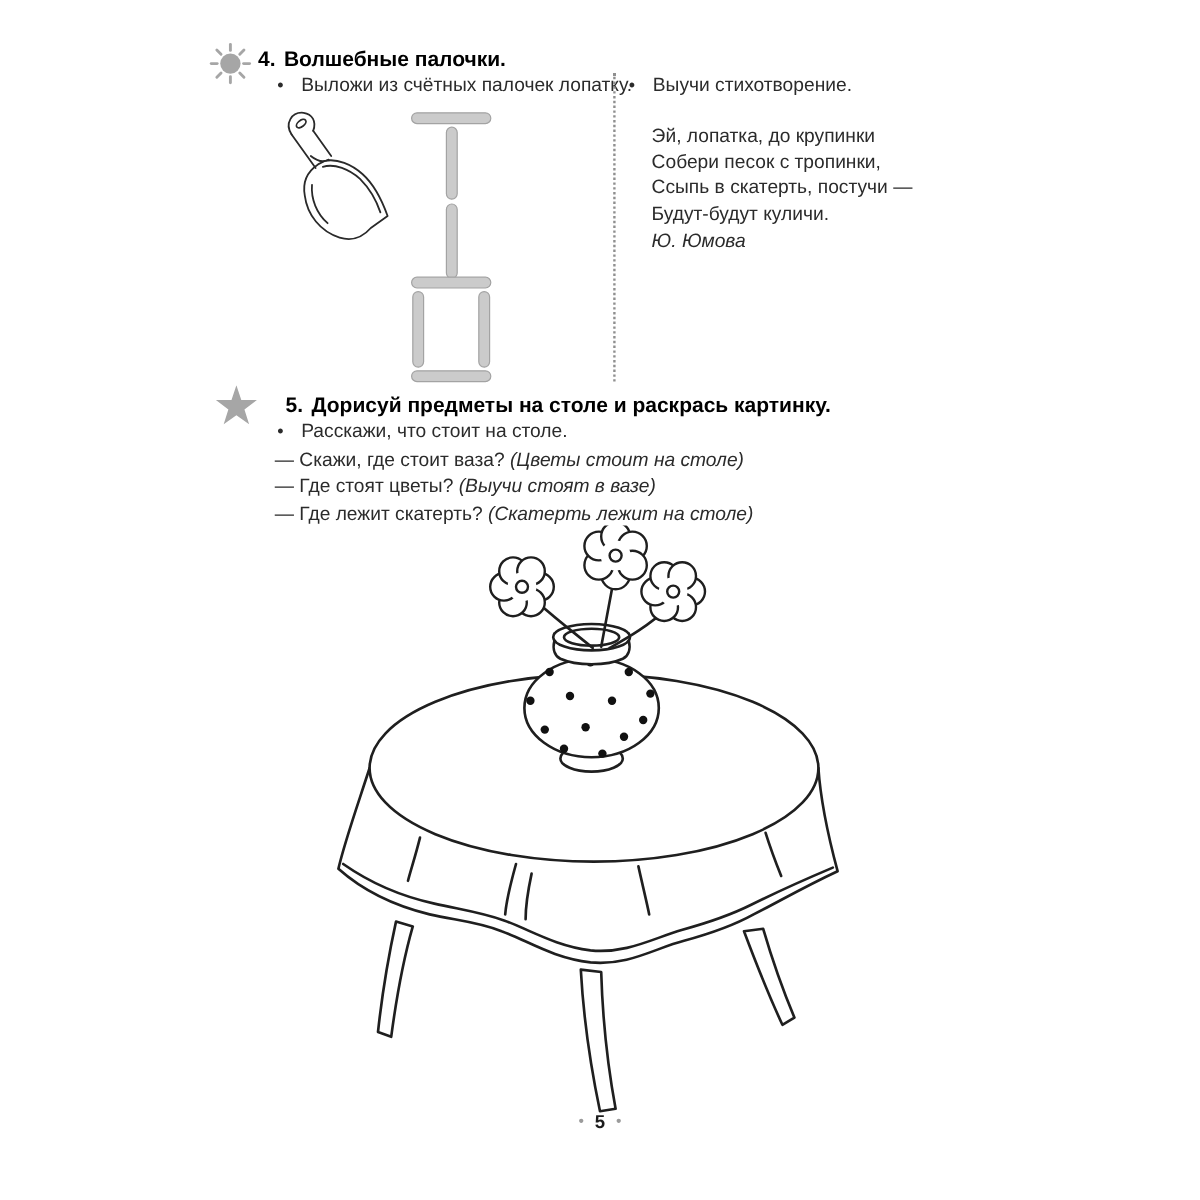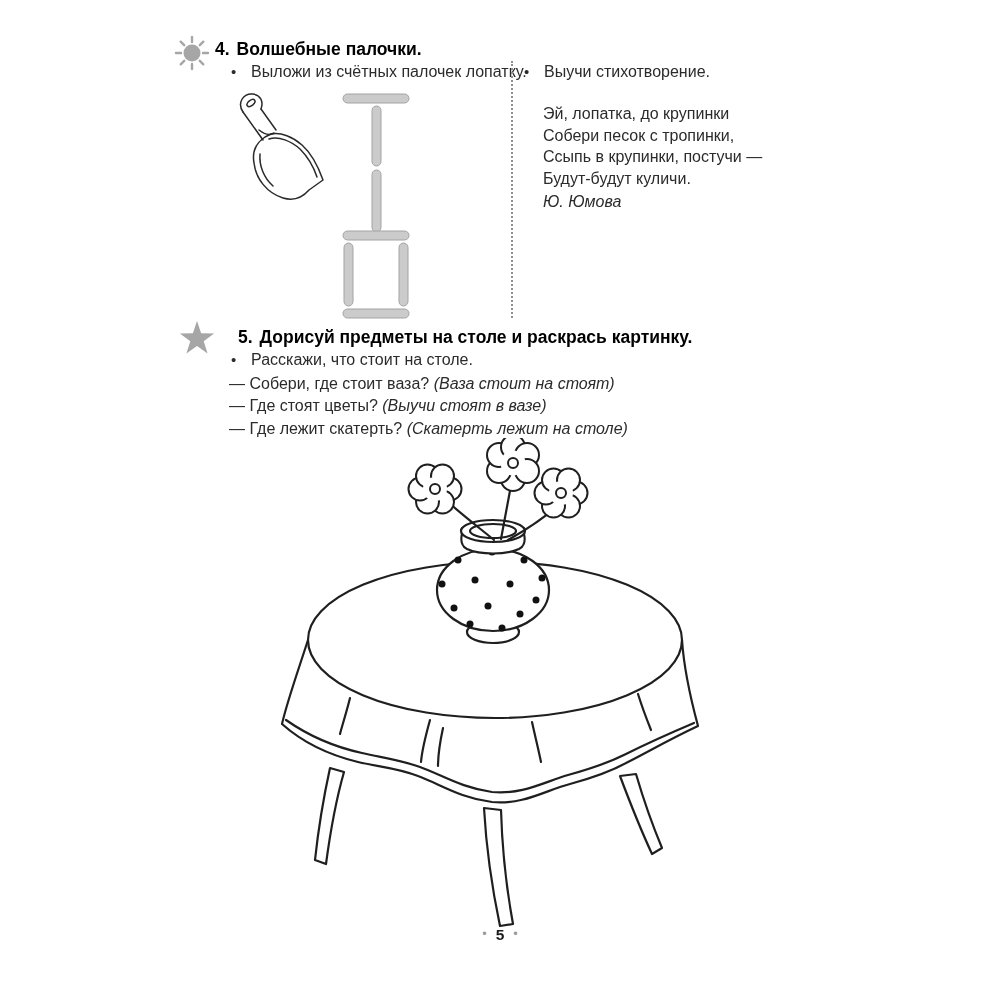--- a/index.html
+++ b/index.html
@@ -79,41 +79,41 @@
   <div class="abs divider" style="left:511px; top:61px; height:257px;"></div>
 
   <div class="abs bullet-line body-text" style="left:524px; top:63px;">
     <span class="bullet">•</span>
     <span>Выучи стихотворение.</span>
   </div>
 
   <div class="abs poem" style="left:543px; top:103px;">
     <div>Эй, лопатка, до крупинки</div>
     <div>Собери песок с тропинки,</div>
-    <div>Ссыпь в крупинки, постучи —</div>
+    <div>Ссыпь в скатерть, постучи —</div>
     <div>Будут-будут куличи.</div>
     <div class="poem-author">Ю. Юмова</div>
   </div>
 
   <svg class="abs" style="left:178px; top:321px;" width="38" height="34" viewBox="0 0 38 34">
     <polygon fill="#a6a6a6" points="19,0 23.1,12.3 36.1,12.4 25.7,20.2 29.6,32.6 19,25 8.4,32.6 12.3,20.2 1.9,12.4 14.9,12.3"></polygon>
   </svg>
 
   <div class="abs task-header" style="left:215px; top:327px;margin-left:23px;">
     <span class="num">5.</span><span>Дорисуй предметы на столе и раскрась картинку.</span>
   </div>
 
   <div class="abs bullet-line body-text" style="left:231px; top:351px;">
     <span class="bullet">•</span>
     <span>Расскажи, что стоит на столе.</span>
   </div>
 
   <div class="abs" style="left:229px; top:373px;">
     <div class="dialogue-line">
-      <span>— Собери, где стоит ваза? </span><span class="answer">(Ваза стоит на стоят)</span>
+      <span>— Скажи, где стоит ваза? </span><span class="answer">(Цветы стоит на столе)</span>
     </div>
     <div class="dialogue-line">
       <span>— Где стоят цветы? </span><span class="answer">(Выучи стоят в вазе)</span>
     </div>
     <div class="dialogue-line">
       <span>— Где лежит скатерть? </span><span class="answer">(Скатерть лежит на столе)</span>
     </div>
   </div>
 
   <svg class="abs" style="left:270px; top:438px;" width="460" height="497" viewBox="0 0 460 497">

